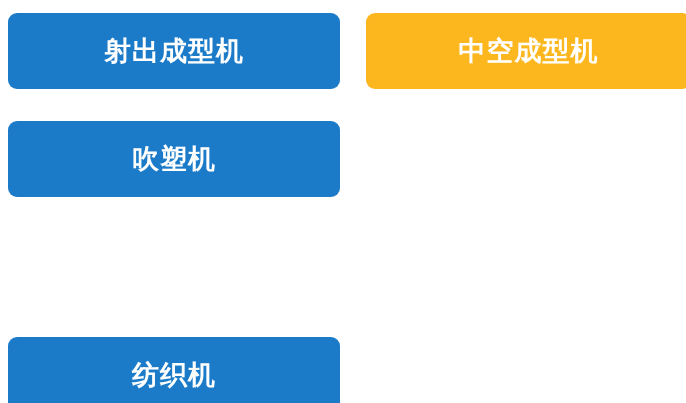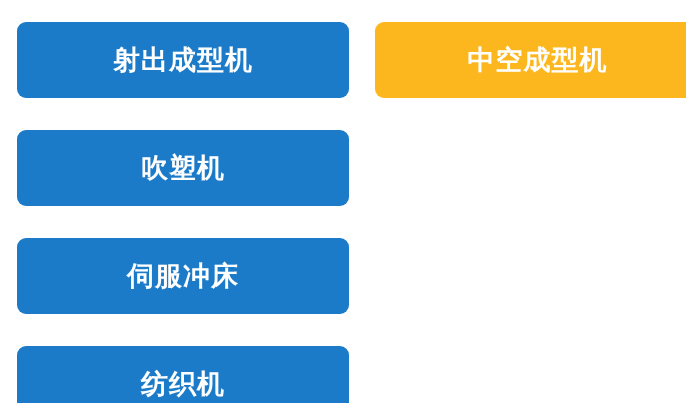--- a/index.html
+++ b/index.html
@@ -31,21 +31,21 @@
   }
 
   .machine-button {
     box-sizing: border-box;
     display: flex;
     align-items: center;
     justify-content: center;
     border-radius: 9px;
     border: none;
     padding: 0 8px;
-    margin: 17px;
+    margin: 8px;
     width: 100%;
     height: 76px;
     cursor: pointer;
     -webkit-font-smoothing: antialiased;
   }
 
   .machine-button.col-left  { grid-column: 1; }
   .machine-button.col-right { grid-column: 3; }
 
   .machine-button.theme-blue   { background-color: #1c7bc8; }
@@ -80,23 +80,20 @@
   <div class="grid-gutter"></div>
   <div class="machine-button theme-orange col-right">
     <span class="machine-label">中空成型机</span>
   </div>
 
   <div class="machine-button theme-blue col-left">
     <span class="machine-label">吹塑机</span>
   </div>
   <div class="grid-gutter"></div>
 
-  <div class="machine-button theme-blue col-left">
-    <span class="machine-label">伺服冲床</span>
-  </div>
   <div class="grid-gutter"></div>
 
   <div class="machine-button theme-blue col-left">
     <span class="machine-label">纺织机</span>
   </div>
   <div class="grid-gutter"></div>
   <div class="slot-empty"></div>
 
 </div>
 

